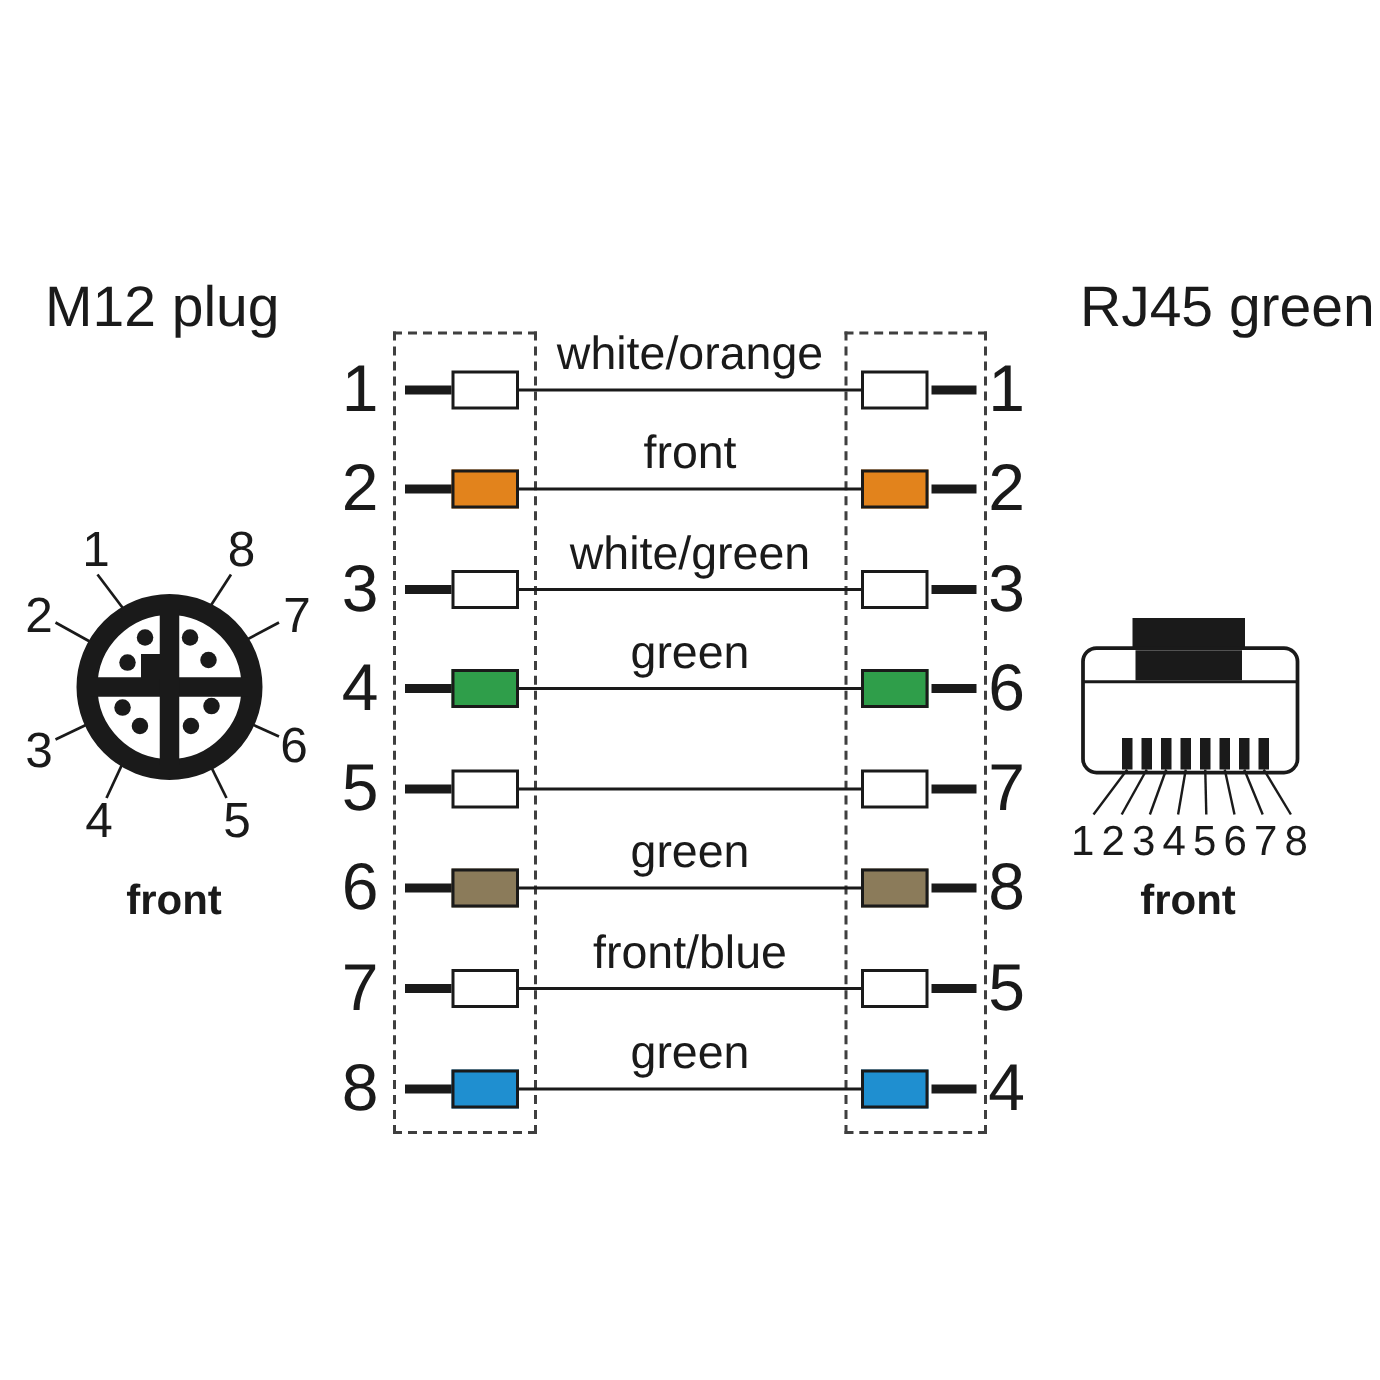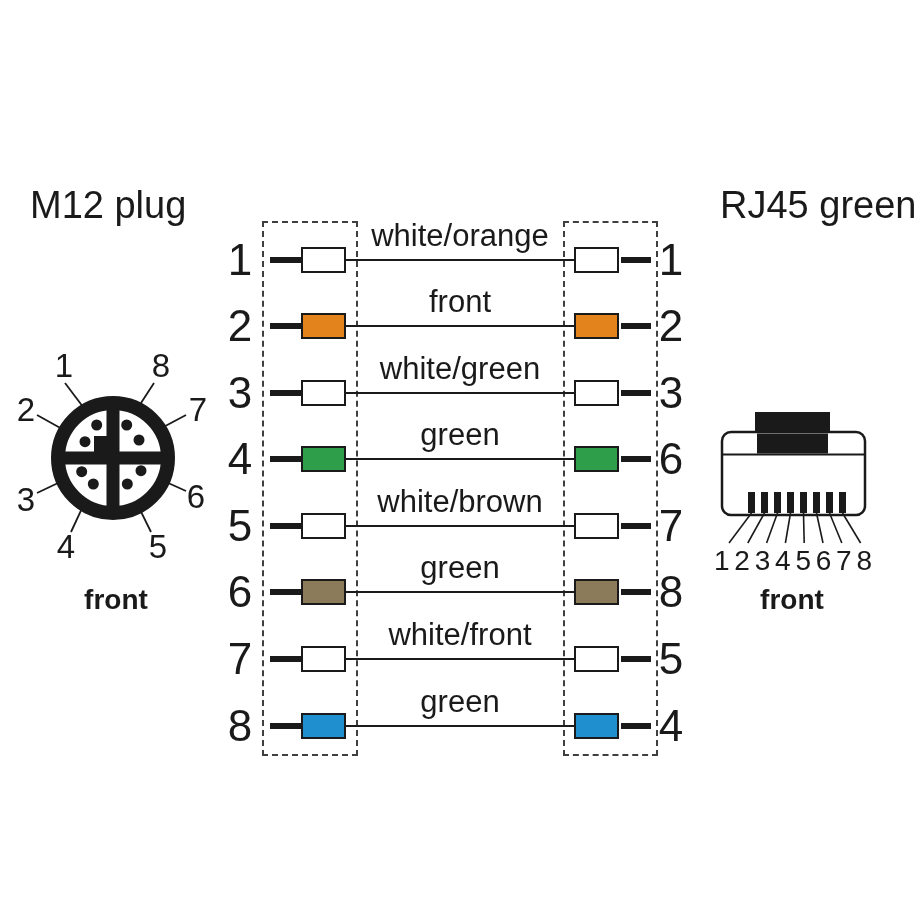--- a/index.html
+++ b/index.html
@@ -73,21 +73,20 @@
   <div class="wire-line"></div>
   <div class="term-box" style="left: 364px; background: rgb(47, 158, 74);"></div>
   <div class="stub" style="left:411px;width:30px;"></div>
   <div class="pin-num" style="left:437px;">6</div>
 </div>
 
 <div class="wire-row" style="top:498px;">
   <div class="pin-num" style="left:6px;">5</div>
   <div class="stub" style="left:60px;width:32px;"></div>
   <div class="term-box" style="left: 91px; background: rgb(255, 255, 255);"></div>
-  <div class="wire-label">white/brown</div>
   <div class="wire-line"></div>
   <div class="term-box" style="left: 364px; background: rgb(255, 255, 255);"></div>
   <div class="stub" style="left:411px;width:30px;"></div>
   <div class="pin-num" style="left:437px;">7</div>
 </div>
 
 <div class="wire-row" style="top:564px;">
   <div class="pin-num" style="left:6px;">6</div>
   <div class="stub" style="left:60px;width:32px;"></div>
   <div class="term-box" style="left: 91px; background: rgb(139, 123, 90);"></div>
@@ -95,21 +94,21 @@
   <div class="wire-line"></div>
   <div class="term-box" style="left: 364px; background: rgb(139, 123, 90);"></div>
   <div class="stub" style="left:411px;width:30px;"></div>
   <div class="pin-num" style="left:437px;">8</div>
 </div>
 
 <div class="wire-row" style="top:631px;">
   <div class="pin-num" style="left:6px;">7</div>
   <div class="stub" style="left:60px;width:32px;"></div>
   <div class="term-box" style="left: 91px; background: rgb(255, 255, 255);"></div>
-  <div class="wire-label">white/front</div>
+  <div class="wire-label">front/blue</div>
   <div class="wire-line"></div>
   <div class="term-box" style="left: 364px; background: rgb(255, 255, 255);"></div>
   <div class="stub" style="left:411px;width:30px;"></div>
   <div class="pin-num" style="left:437px;">5</div>
 </div>
 
 <div class="wire-row" style="top:698px;">
   <div class="pin-num" style="left:6px;">8</div>
   <div class="stub" style="left:60px;width:32px;"></div>
   <div class="term-box" style="left: 91px; background: rgb(31, 143, 208);"></div>

